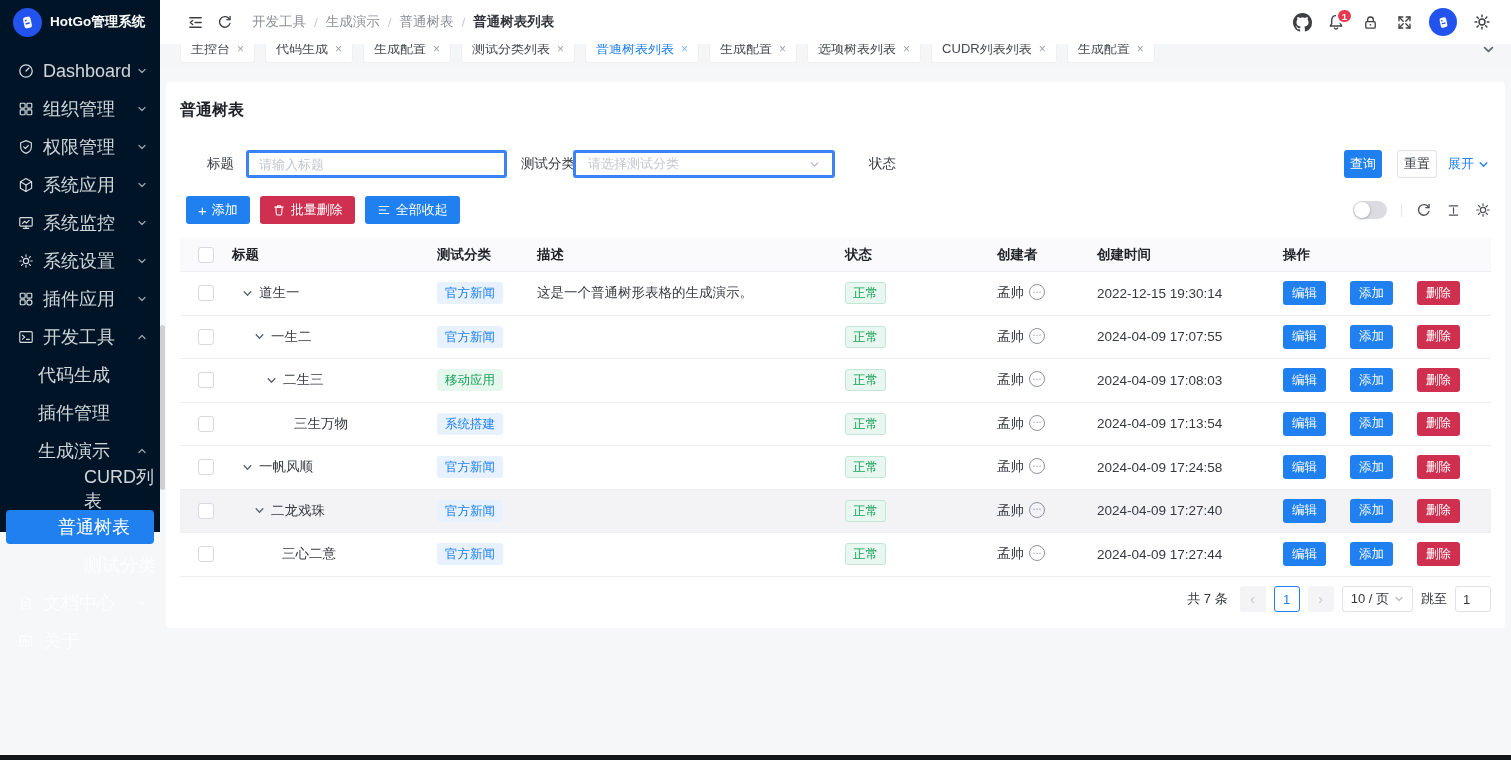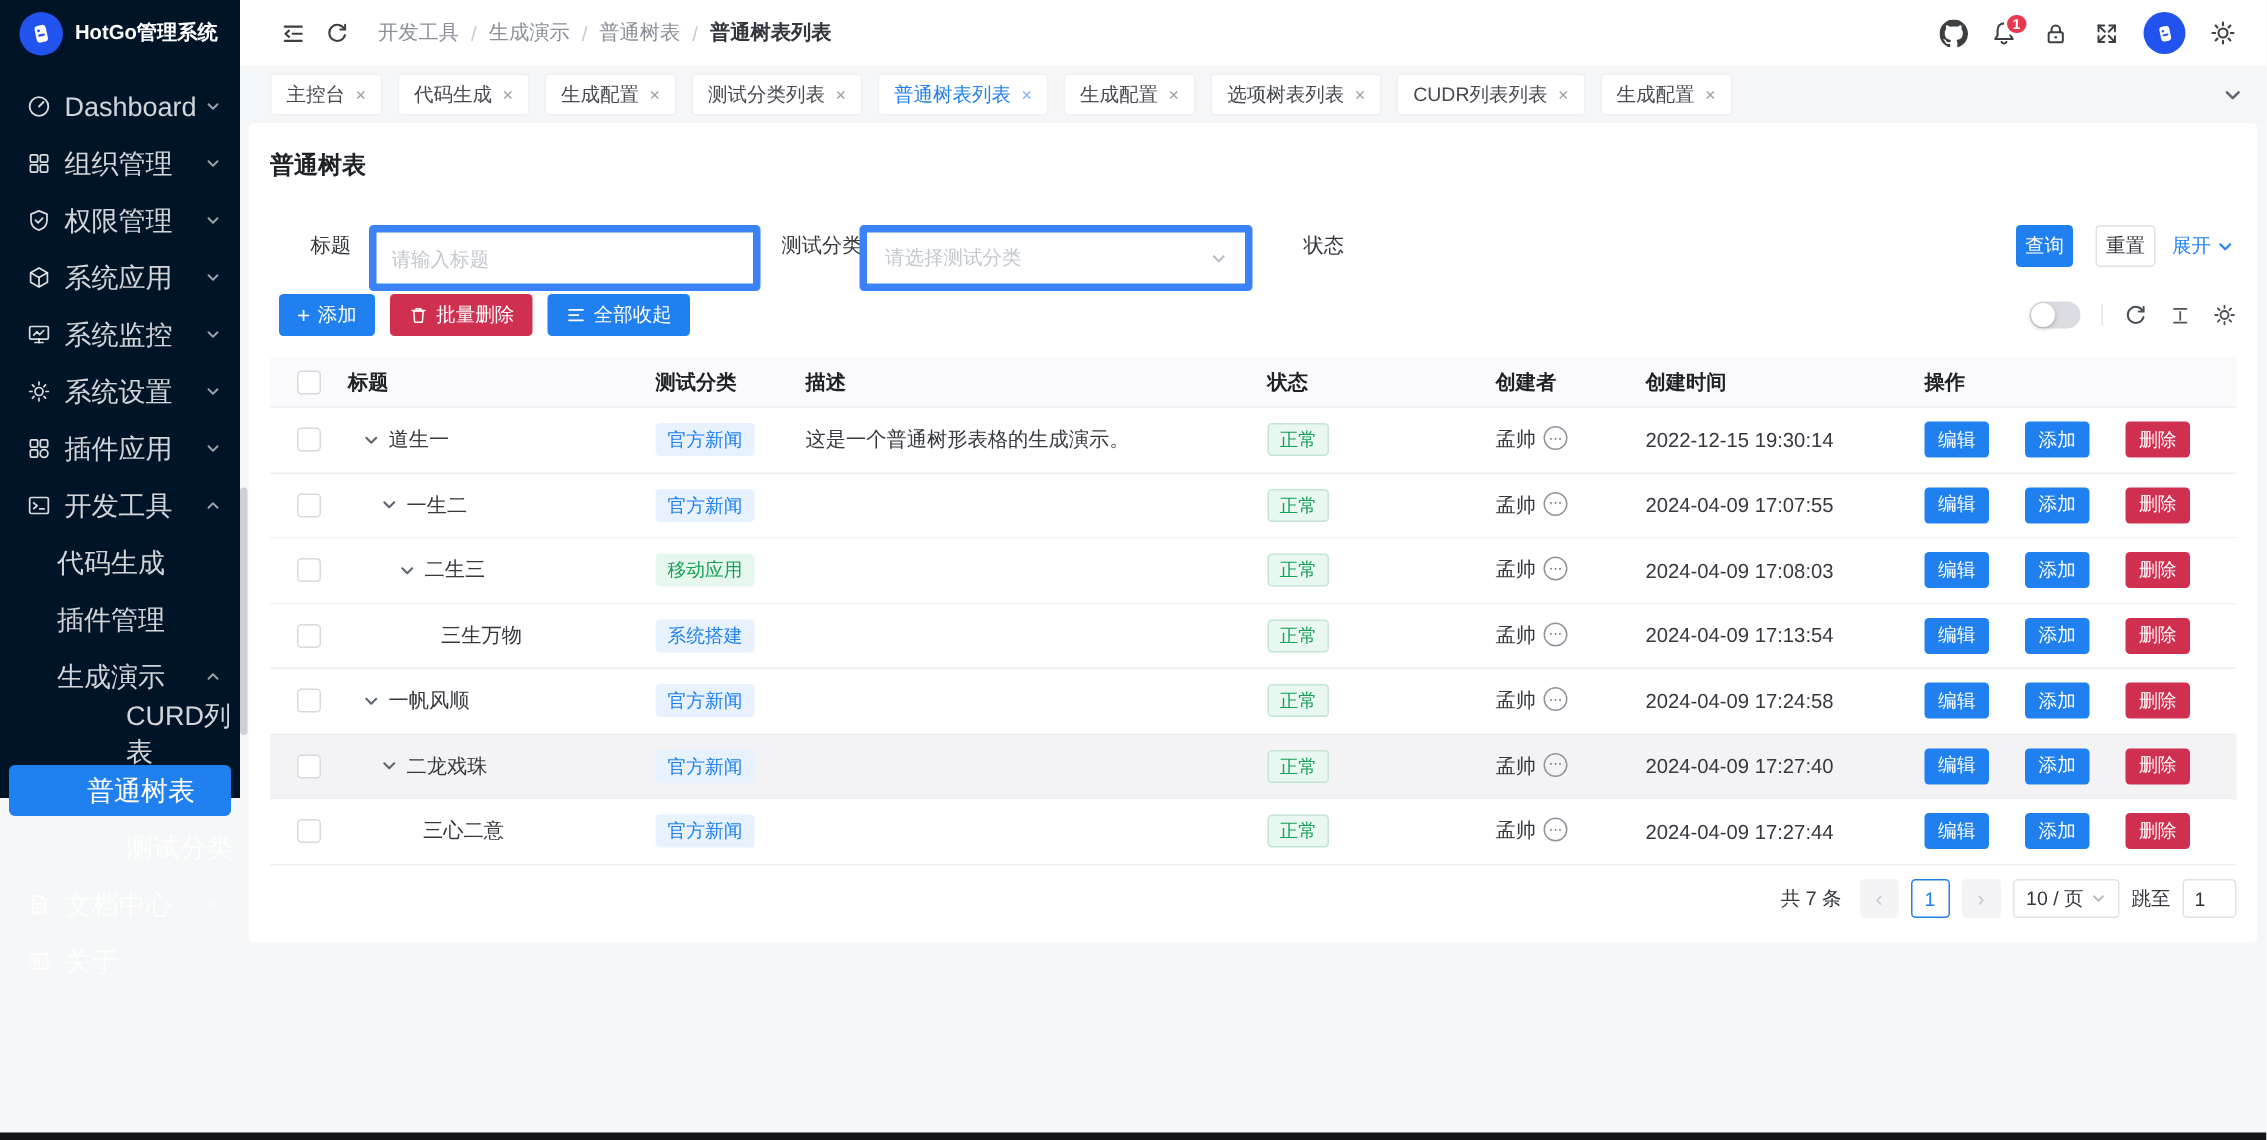--- a/index.html
+++ b/index.html
@@ -33,35 +33,35 @@
   .breadcrumb { display:flex; align-items:center; gap:8px; margin-left:12px; font-size:13.5px; color:#8a8f99; }
   .crumb { cursor:pointer; }
   .crumb-sep { color:#c6cad1; }
   .crumb.last { color:#33373d; font-weight:600; cursor:default; }
   .header-right { margin-left:auto; display:flex; align-items:center; gap:4px; }
   .bell-wrap { position:relative; }
   .badge { position:absolute; top:1px; right:-2px; min-width:16px; height:16px; padding:0 4px; background:#e8384f; border:2px solid #fff; color:#fff; font-size:9.5px; font-weight:bold; border-radius:9px; display:flex; align-items:center; justify-content:center; }
   .avatar { width:28px; height:28px; border-radius:50%; background:#2353ee; margin:0 6px; display:flex; align-items:center; justify-content:center; cursor:pointer; }
 
   
-  .tabbar { position:absolute; left:160px; top:44px; width:1351px; height:38px; background:#f4f6f8; display:flex; align-items:center; padding:0 40px 0 20px; gap:10px; z-index:3; }
+  .tabbar { position:absolute; left:160px; top:30px; width:1351px; height:38px; background:#f4f6f8; display:flex; align-items:center; padding:0 40px 0 20px; gap:10px; z-index:3; }
   .tab { height:28px; background:#fff; border:1px solid #f0f0f3; border-radius:3px; display:flex; align-items:center; padding:0 10px; font-size:13px; color:#45494f; cursor:pointer; white-space:nowrap; }
   .tab .tab-close { margin-left:7px; color:#9ba1aa; font-size:12px; line-height:1; }
   .tab.active { color:#2080f0; }
   .tab.active .tab-close { color:#7eb6f7; }
   .tab-dropdown { position:absolute; right:16px; top:0; height:38px; display:flex; align-items:center; color:#5f6670; cursor:pointer; }
 
   
   .card { position:absolute; left:166px; top:82px; width:1339px; height:546px; background:#fff; border-radius:4px; z-index:2; }
   .page-title { position:absolute; left:14px; top:18px; font-size:16px; font-weight:bold; color:#1e2227; }
 
   
   .filter-row { position:absolute; left:0; top:68px; width:100%; height:28px; }
   .f-label { position:absolute; top:0; height:28px; display:flex; align-items:center; font-size:13.5px; color:#33373d; }
-  .f-input, .f-select { position:absolute; top:0; height:44px; border:5px solid #3b82f6; border-radius:3px; background:#fff; font-size:13px; }
+  .f-input, .f-select { position:absolute; top:0; height:28px; border:3px solid #3b82f6; border-radius:3px; background:#fff; font-size:13px; }
   .f-input { padding:0 10px; color:#33373d; width:261px; font-family:"Liberation Sans", sans-serif; }
   .f-input::placeholder { color:#c3c7cf; }
   .f-select { width:262px; display:flex; align-items:center; padding:0 12px; cursor:pointer; }
   .f-select .ph { color:#c3c7cf; }
   .f-select .sel-arrow { margin-left:auto; color:#b6bac2; }
   .btn { display:inline-flex; align-items:center; justify-content:center; gap:5px; height:28px; border:none; border-radius:3px; font-size:13px; cursor:pointer; font-family:"Liberation Sans", sans-serif; }
   .btn-query { position:absolute; left:1178px; top:0; width:38px; background:#2080f0; color:#fff; }
   .btn-reset { position:absolute; left:1231px; top:0; width:40px; background:#fff; border:1px solid #dde0e5; color:#33373d; }
   .link-expand { position:absolute; left:1282px; top:0; height:28px; display:flex; align-items:center; gap:4px; color:#2080f0; font-size:13px; cursor:pointer; }
 

